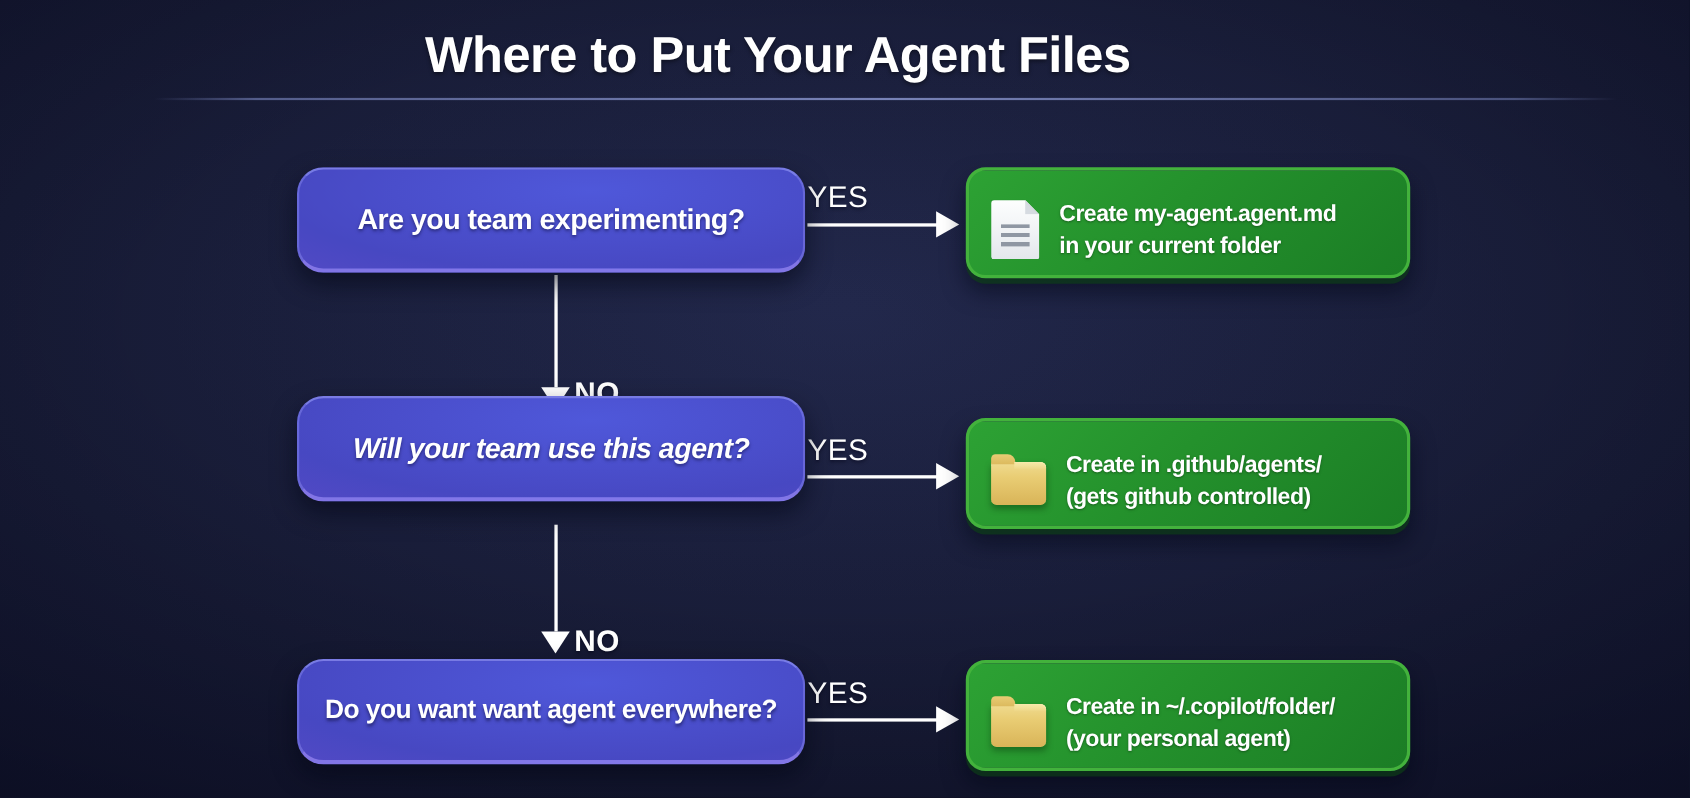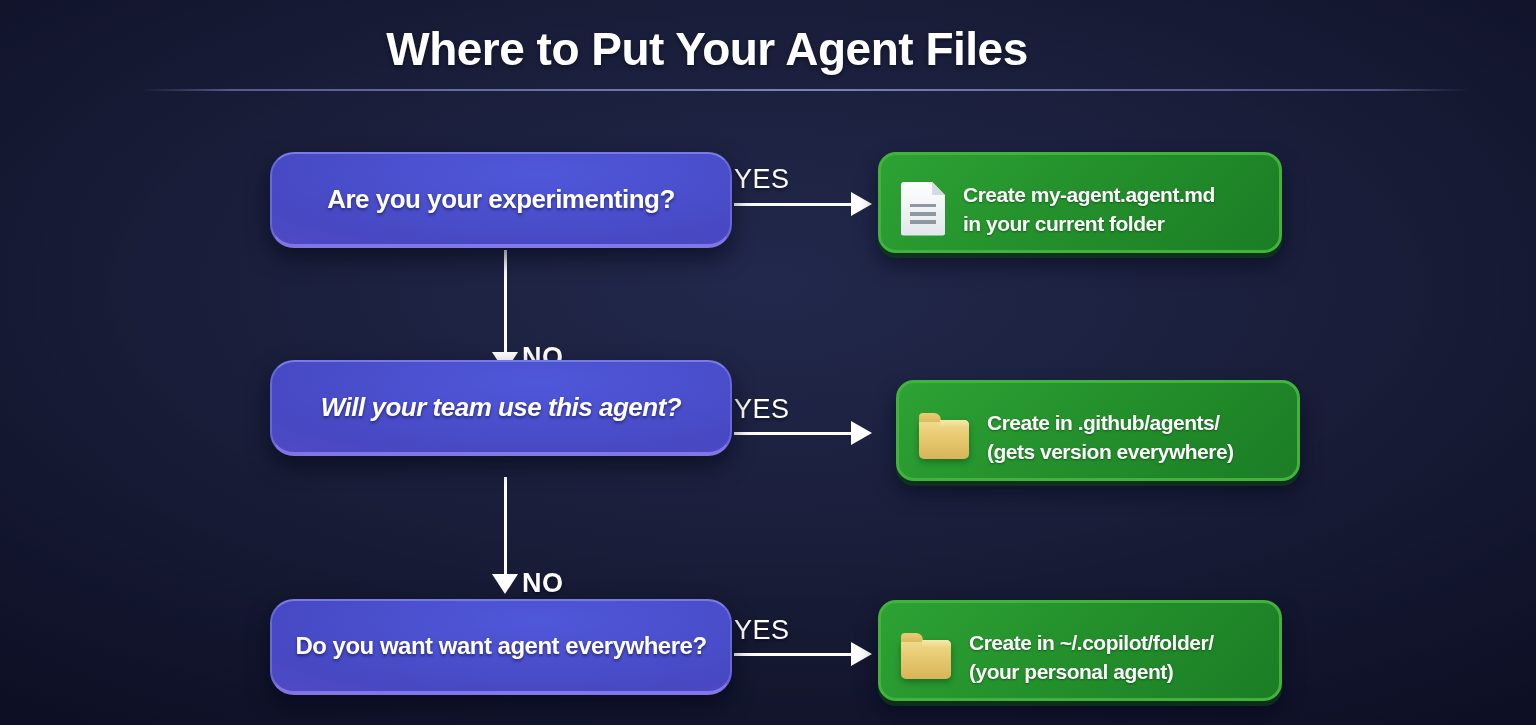--- a/index.html
+++ b/index.html
@@ -54,21 +54,21 @@
     position:absolute; left:878px; width:404px; height:101px;
     border-radius:18px;
     border:3px solid #43b23c;
     background: linear-gradient(135deg, #2da234 0%, #24912c 45%, #1b7d25 100%);
     box-shadow: 0 5px 0 rgba(14,68,22,0.6), 0 12px 20px rgba(4,8,24,0.55);
     display:flex; align-items:center; gap:18px;
     padding:12px 8px 0 20px;
     z-index:2;
   }
   .rbox.row1 { top:152px; }
-  .rbox.row2 { top:380px;margin-left:18px; }
+  .rbox.row2 { top:380px; }
   .rbox.row3 { top:600px; }
   .rtext { display:flex; flex-direction:column; justify-content:center; }
   .rline {
     color:#ffffff; font-weight:700; font-size:21px; letter-spacing:-0.5px;
     line-height:29px; white-space:nowrap; text-shadow:0 1px 2px rgba(10,40,12,0.5);
   }
 
   
   .doc-icon {
     position:relative; width:44px; height:54px; flex:0 0 44px;
@@ -143,21 +143,21 @@
 </style>
 </head>
 <body>
 
 <div class="canvas">
 
   <h1 class="page-title">Where to Put Your Agent Files</h1>
   <div class="title-rule"></div>
 
   <div class="qbox row1">
-    <span class="qtext">Are you your experimenting?</span>
+    <span class="qtext">Are you team experimenting?</span>
   </div>
   <div class="yes1">
     <span class="yes-label">YES</span>
     <div class="yes-line"></div>
     <div class="yes-head"></div>
   </div>
   <div class="rbox row1">
     <div class="doc-icon">
       <span class="fold"></span>
       <span class="doc-lines"></span>
@@ -179,21 +179,21 @@
   </div>
   <div class="yes2">
     <span class="yes-label">YES</span>
     <div class="yes-line"></div>
     <div class="yes-head"></div>
   </div>
   <div class="rbox row2">
     <div class="folder-icon"></div>
     <div class="rtext">
       <span class="rline">Create in .github/agents/</span>
-      <span class="rline">(gets version everywhere)</span>
+      <span class="rline">(gets github controlled)</span>
     </div>
   </div>
 
   <div class="no2">
     <div class="no-line"></div>
     <div class="no-head"></div>
     <span class="no-label">NO</span>
   </div>
 
   <div class="qbox row3">

